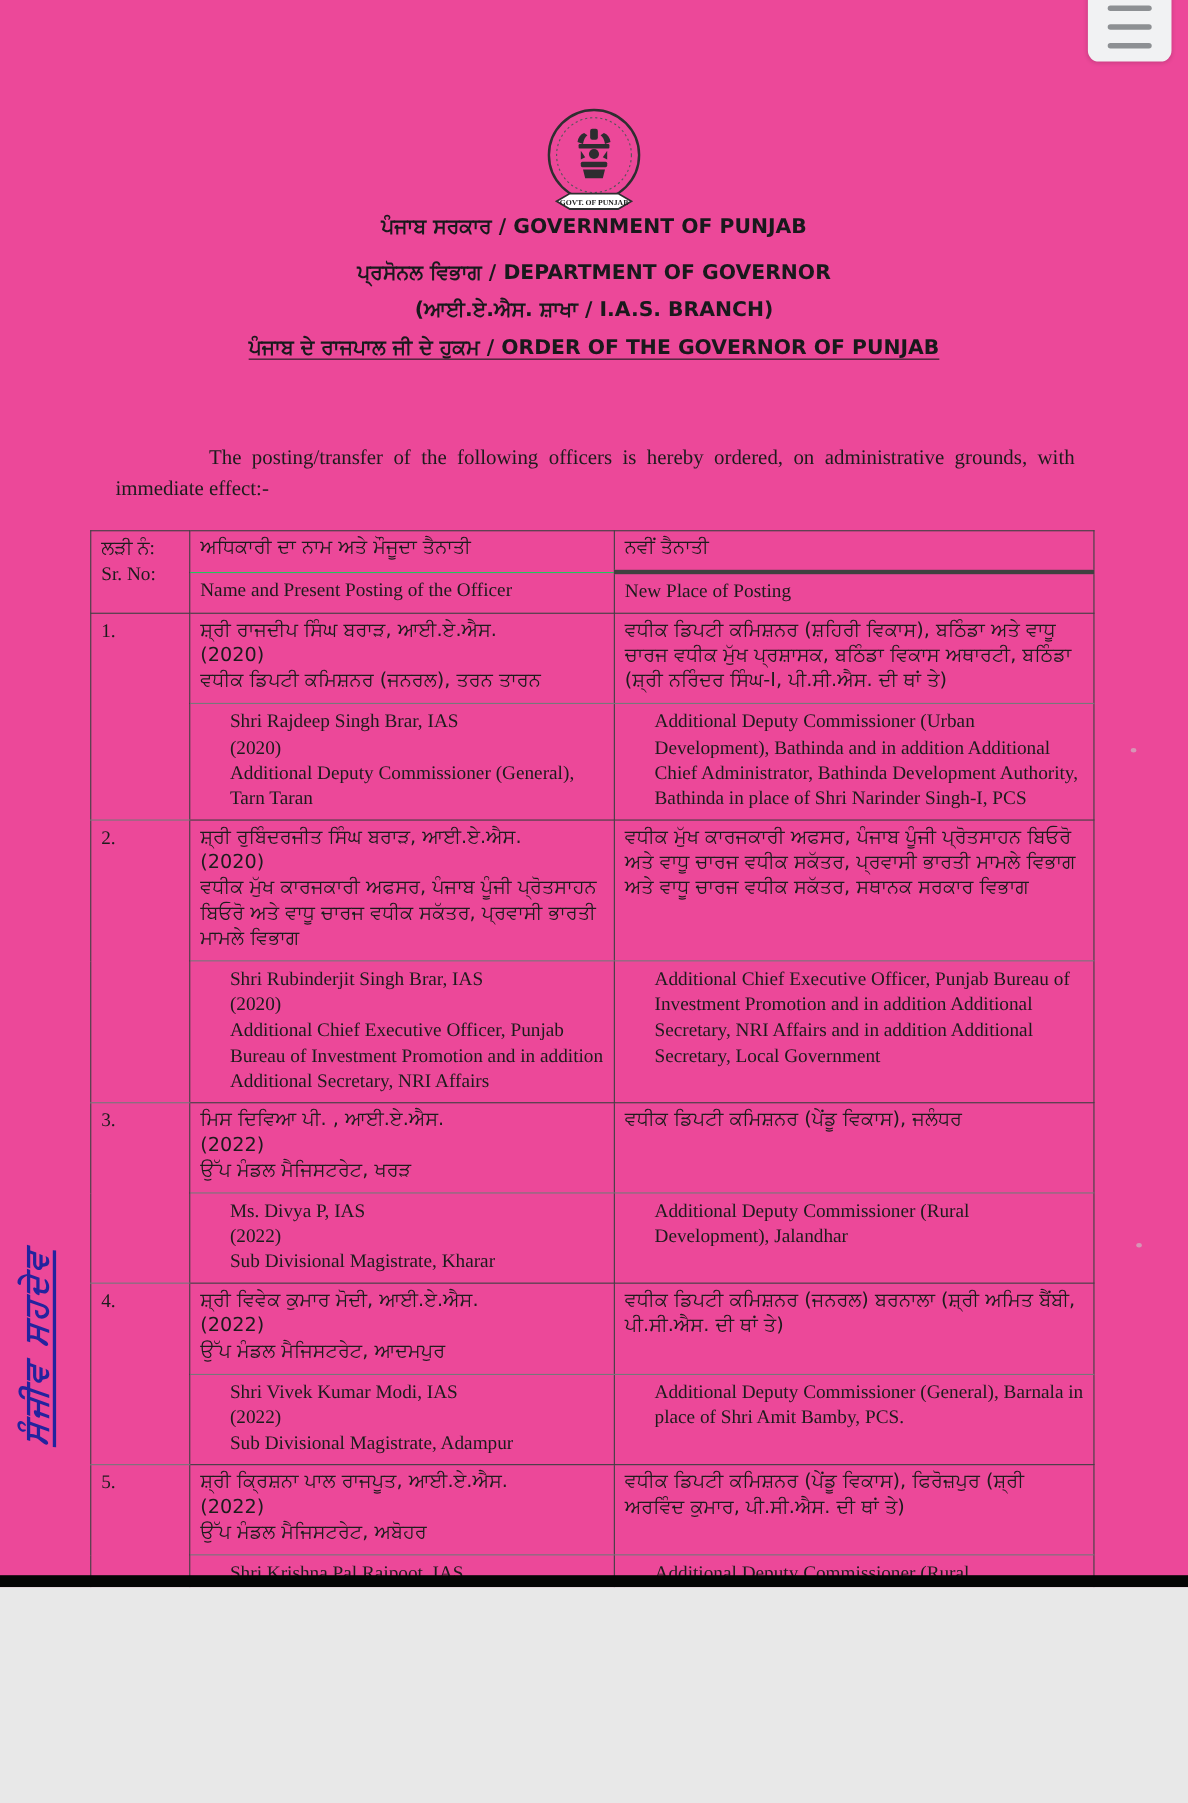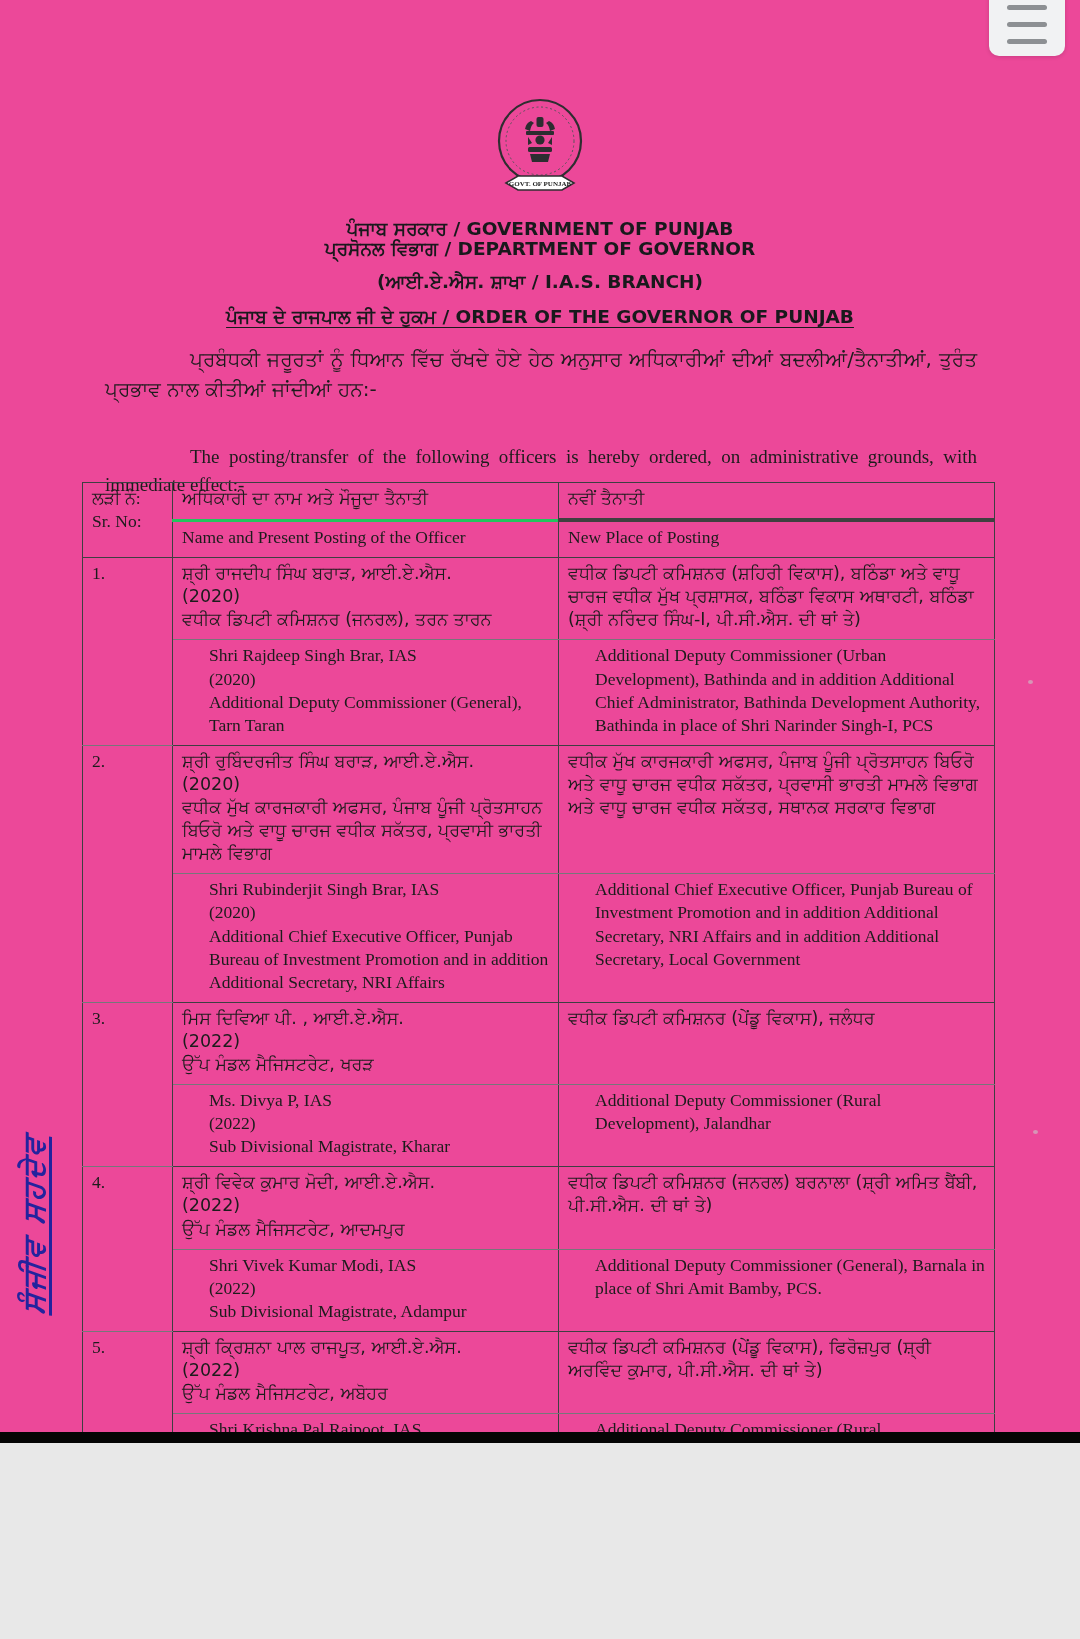--- a/index.html
+++ b/index.html
@@ -13,28 +13,28 @@
     position:absolute; top:-14px; right:15px; width:76px; height:70px;
     background:#f1f2f3; border-radius:10px; box-shadow:0 1px 4px rgba(0,0,0,.15);
     display:flex; flex-direction:column; justify-content:flex-end; align-items:center;
     padding-bottom:12px; gap:12px; cursor:pointer;
   }
   .menu-btn .bar { width:40px; height:5px; border-radius:3px; background:#8d9093; }
   
   .emblem { position:absolute; top:95px; left:50%; transform:translateX(-50%); }
   
   .hdr { position:absolute; left:0; width:100%; text-align:center; font-weight:bold; color:#19191c; }
-  .hdr1 { top:216px; font-size:21px; }
+  .hdr1 { top:194px; font-size:21px; }
   .hdr2 { top:236px; font-size:21px; }
   .hdr3 { top:269px; font-size:20px; }
   .order-title { top:304px; font-size:20px; text-decoration:underline; text-underline-offset:4px; }
   
   .para { position:absolute; left:105px; width:872px; text-align:justify; }
   .para-pa { top:344px; font-size:20px; line-height:1.5; text-indent:85px; font-family:"DejaVu Sans","Liberation Serif",sans-serif; }
-  .para-en { top:403px; font-size:19px; line-height:1.45; text-indent:85px;margin-top:40px; }
+  .para-en { top:403px; font-size:19px; line-height:1.45; text-indent:85px; }
   
   table.order {
     position:absolute; left:82px; top:482px; width:912px;
     border-collapse:collapse; table-layout:fixed;
   }
   table.order col.c1 { width:90px; }
   table.order col.c2 { width:386px; }
   table.order col.c3 { width:436px; }
   table.order td, table.order th {
     border:1.5px solid #3f3f42; vertical-align:top; padding:4px 9px 8px 9px;
@@ -92,35 +92,34 @@
 
     <path d="M16 88 l12 -7 h44 l12 7 -12 7 h-44 z" fill="#ffffff" stroke="#2e2e30" stroke-width="1.6"></path>
     <text x="50" y="91" text-anchor="middle" font-size="7" font-weight="bold" fill="#222">GOVT. OF PUNJAB</text>
   </svg>
 
   <div class="hdr hdr1 pa-text">ਪੰਜਾਬ ਸਰਕਾਰ / GOVERNMENT OF PUNJAB</div>
   <div class="hdr hdr2 pa-text">ਪ੍ਰਸੋਨਲ ਵਿਭਾਗ / DEPARTMENT OF GOVERNOR</div>
   <div class="hdr order-title pa-text">ਪੰਜਾਬ ਦੇ ਰਾਜਪਾਲ ਜੀ ਦੇ ਹੁਕਮ / ORDER OF THE GOVERNOR OF PUNJAB</div>
   <div class="hdr hdr3 pa-text">(ਆਈ.ਏ.ਐਸ. ਸ਼ਾਖਾ / I.A.S. BRANCH)</div>
 
-  <div class="para para-pa">ਪ੍ਰਬੰਧਕੀ ਜਰੂਰਤਾਂ ਨੂੰ ਧਿਆਨ ਵਿੱਚ ਰੱਖਦੇ ਹੋਏ ਹੇਠ ਅਨੁਸਾਰ ਅਧਿਕਾਰੀਆਂ ਦੀਆਂ ਬਦਲੀਆਂ/ਤੈਨਾਤੀਆਂ, ਤੁਰੰਤ ਪ੍ਰਭਾਵ ਨਾਲ ਕੀਤੀਆਂ ਜਾਂਦੀਆਂ ਹਨ:-</div>
   <div class="para para-en">The posting/transfer of the following officers is hereby ordered, on administrative grounds, with immediate effect:-</div>
 
   <table class="order">
     <colgroup>
         <col class="c1">
         <col class="c2">
         <col class="c3">
       </colgroup>
     <tbody>
 
       <tr>
         <th class="h-sn pre" rowspan="2">ਲੜੀ ਨੰ:
 Sr. No:</th>
-        <th class="h-pa pa-text" style="border-bottom:3px solid #22c55e">ਅਧਿਕਾਰੀ ਦਾ ਨਾਮ ਅਤੇ ਮੌਜੂਦਾ ਤੈਨਾਤੀ</th>
+        <th class="h-pa pa-text" style="border-bottom:1px solid #22c55e">ਅਧਿਕਾਰੀ ਦਾ ਨਾਮ ਅਤੇ ਮੌਜੂਦਾ ਤੈਨਾਤੀ</th>
         <th class="h-pa pa-text" style="border-bottom:4px solid #404040">ਨਵੀਂ ਤੈਨਾਤੀ</th>
       </tr>
       <tr>
         <th class="h-en" style="border-top:1px solid #77777a">Name and Present Posting of the Officer</th>
         <th class="h-en" style="border-top:1px solid #77777a">New Place of Posting</th>
       </tr>
 
       <tr class="sub-pa">
         <td class="sn" rowspan="2">1.</td>
         <td class="pa-text pre">ਸ਼੍ਰੀ ਰਾਜਦੀਪ ਸਿੰਘ ਬਰਾੜ, ਆਈ.ਏ.ਐਸ.

